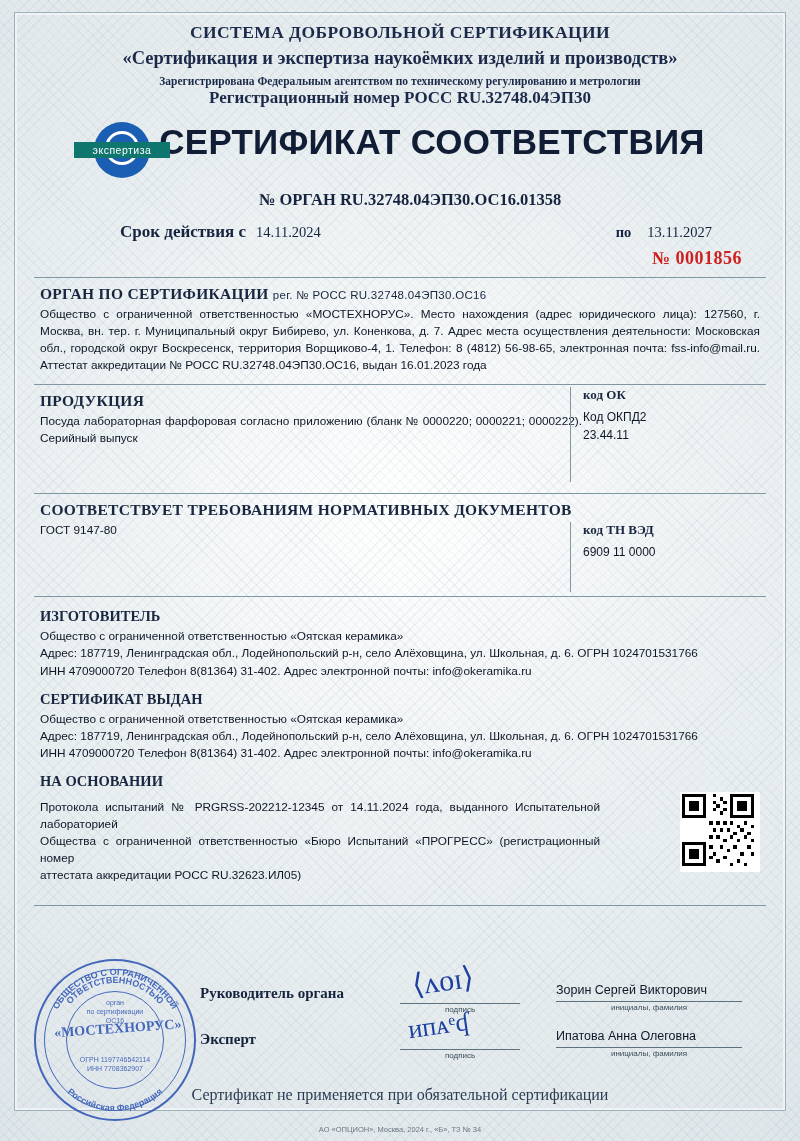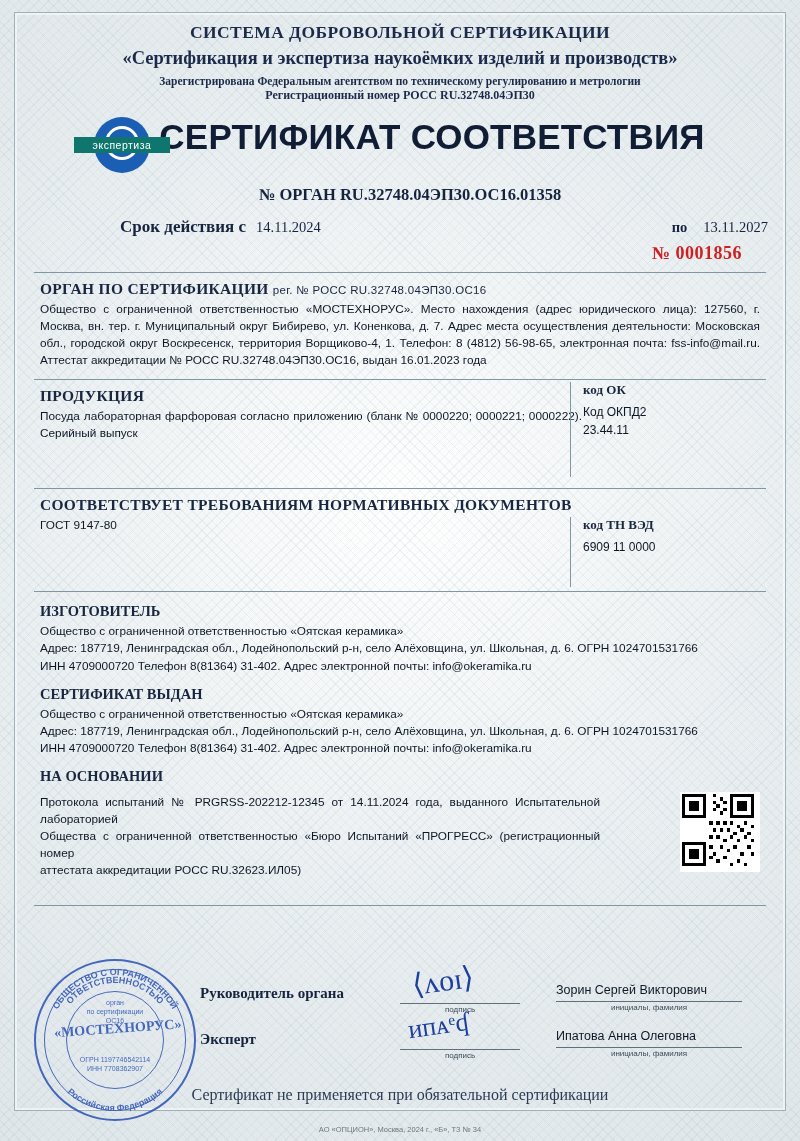--- a/index.html
+++ b/index.html
@@ -61,21 +61,21 @@
   }
   .hdr-l3 {
     font-family: "Liberation Serif", serif;
     font-weight: bold;
     font-size: 11.5px;
     margin-top: 6px;
   }
   .hdr-l4 {
     font-family: "Liberation Serif", serif;
     font-weight: bold;
-    font-size: 12px;
+    font-size: 17px;
     margin-top: 1px;
   }
 
   
   .title-row {
     position: relative;
     margin-top: 14px;
     height: 62px;
   }
   .logo {
@@ -133,21 +133,21 @@
     font-family: "Liberation Serif", serif;
     font-size: 16.5px;
     font-weight: bold;
     color: #15233f;
     margin-top: 6px;
     padding-left: 20px;
   }
   .validity {
     margin-top: 12px;
     padding-left: 120px;
-    padding-right: 32px;
+    padding-right: 88px;
     display: flex;
     align-items: baseline;
     font-family: "Liberation Serif", serif;
     color: #15233f;
   }
   .validity .lbl {
     font-size: 17px;
     font-weight: bold;
   }
   .validity .d1 {

